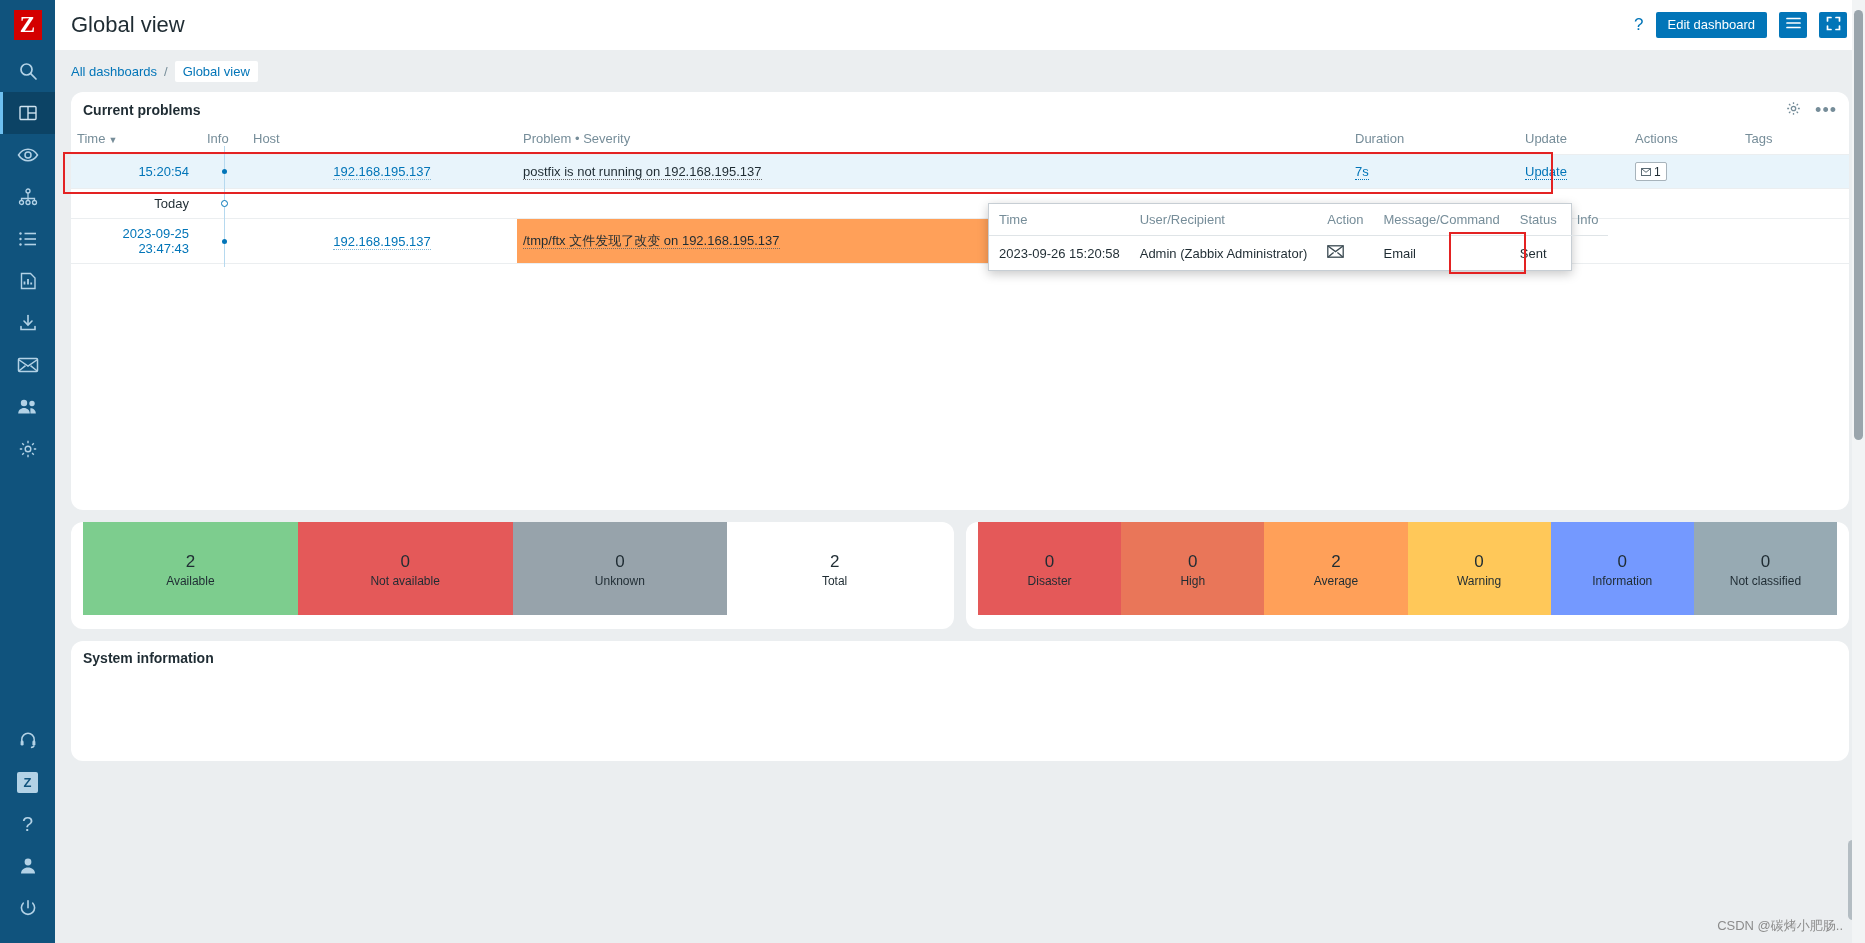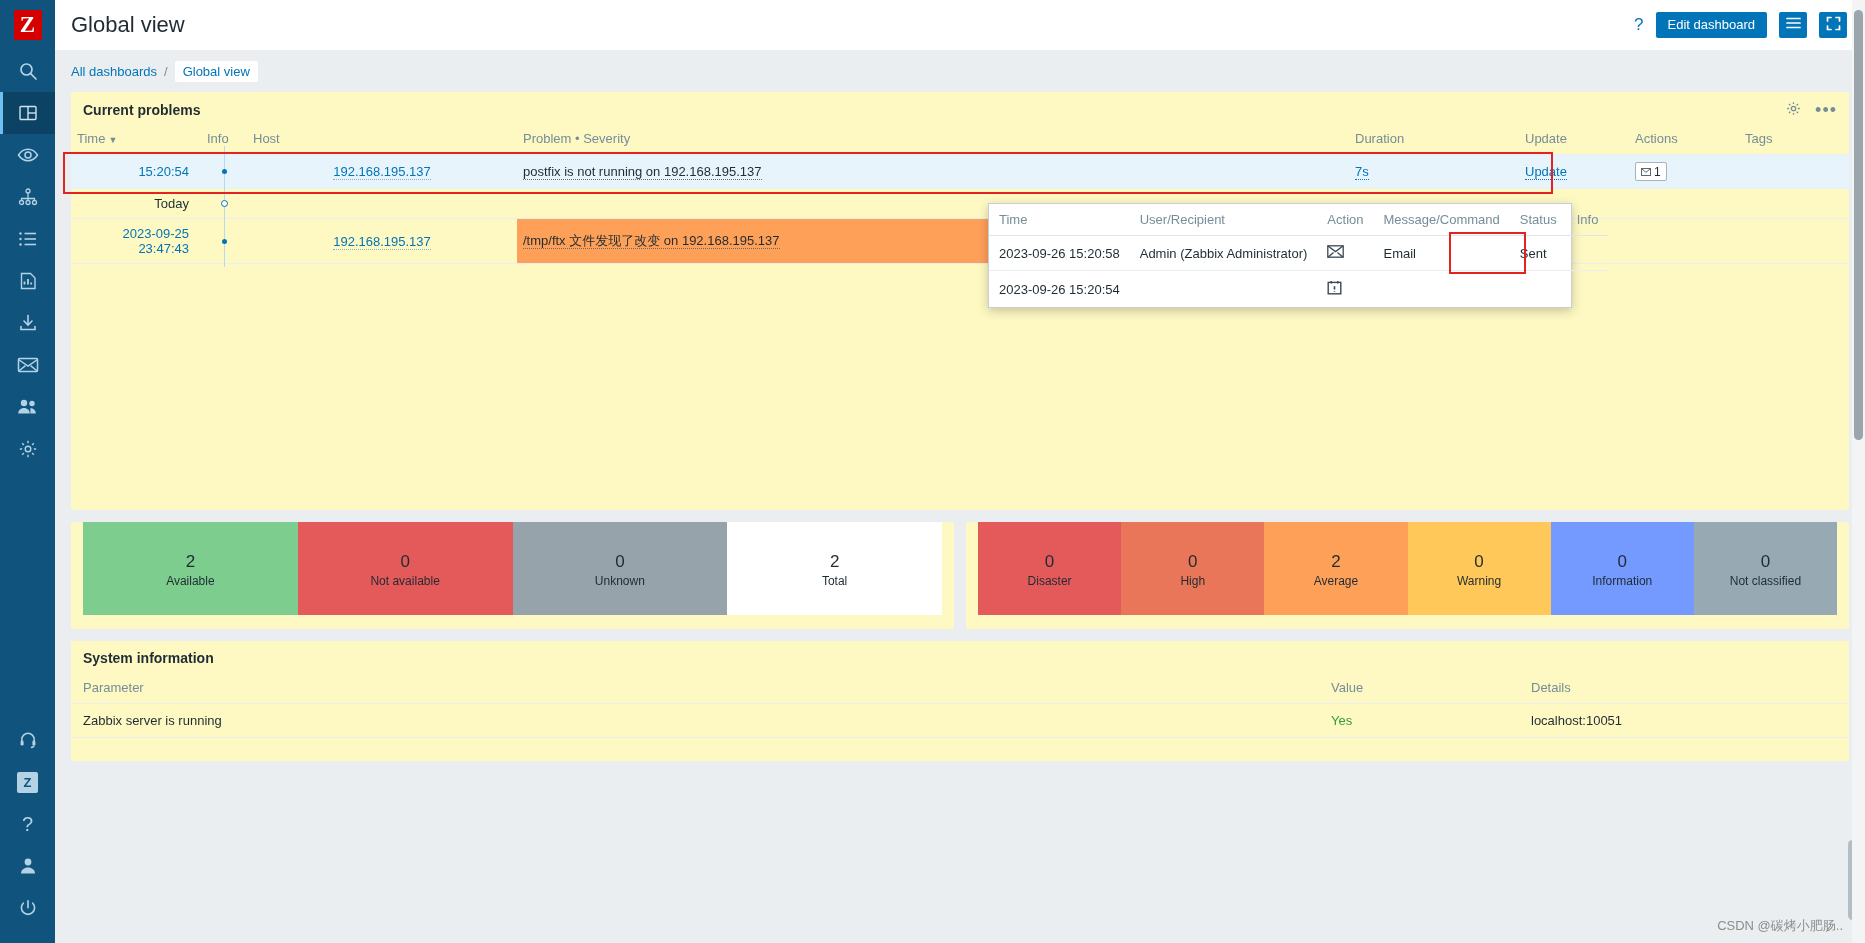--- a/index.html
+++ b/index.html
@@ -67,21 +67,21 @@
   .bc-link { color:#0275b8; font-size:13px; text-decoration:none; cursor:pointer; }
   .bc-sep { color:#768d99; margin:0 3px; }
   .bc-current {
     background:#ffffff; color:#0275b8; padding:3px 8px; border-radius:2px;
     font-size:13px; cursor:pointer;
   }
 
   .content { flex:1 1 auto; padding:0 16px 0 16px; overflow:hidden; position:relative; }
 
   
-  .widget { background:#fef9c3; border-radius:2px; position:relative; }
+  .widget { background:#ffffff; border-radius:12px; position:relative; }
   .widget-head {
     display:flex; align-items:center; padding:9px 12px 6px 12px;
   }
   .widget-title { font-size:14px; font-weight:700; color:#1f2c33; }
   .widget-tools { margin-left:auto; display:flex; align-items:center; gap:14px; color:#768d99; }
   .gear, .dots { cursor:pointer; }
   .dots { font-size:18px; letter-spacing:1px; line-height:10px; }
 
   
   .problems-widget { height:418px; }
@@ -502,38 +502,20 @@
                       <rect x="0.8" y="0.8" width="15.4" height="11.4"></rect>
                         <path d="M1 1L8.5 6.6 16 1"></path>
                         <path d="M1.2 11.9l5.4-4.3M15.8 11.9l-5.4-4.3"></path>
                     </svg>
                   </span>
                 </td>
                 <td>Email</td>
                 <td class="status-sent">Sent</td>
                 <td></td>
               </tr>
-              <tr>
-                <td>2023-09-26 15:20:54</td>
-                <td></td>
-                <td>
-                  <span>
-                    <svg width="15" height="15" viewBox="0 0 15 15" fill="none" stroke="#3b4a52" stroke-width="1.4">
-                      <rect x="1.2" y="2.4" width="12.6" height="11.4"></rect>
-                      <line x1="4.2" y1="1" x2="4.2" y2="3.6"></line>
-                        <line x1="10.8" y1="1" x2="10.8" y2="3.6"></line>
-                      <line x1="7.5" y1="6.2" x2="7.5" y2="9.6" stroke-width="1.6"></line>
-                        <line x1="7.5" y1="11.1" x2="7.5" y2="11.8" stroke-width="1.6"></line>
-                    </svg>
-                  </span>
-                </td>
-                <td></td>
-                <td></td>
-                <td></td>
-              </tr>
             </tbody>
           </table>
 
           <div class="redbox" style="left:460px; top:28px; width:77px; height:42px;"></div>
         </div>
       </div>
 
       <div class="bottom-row">
 
         <div class="widget w-half">
@@ -584,36 +566,20 @@
               <div class="lbl">Not classified</div>
             </div>
           </div>
         </div>
       </div>
 
       <div class="widget sysinfo">
         <div class="widget-head">
           <div class="widget-title">System information</div>
         </div>
-        <table class="systable">
-          <thead>
-            <tr>
-              <th class="sys-col-param">Parameter</th>
-              <th class="sys-col-value">Value</th>
-              <th class="sys-col-details">Details</th>
-            </tr>
-          </thead>
-          <tbody>
-            <tr>
-              <td>Zabbix server is running</td>
-              <td class="val-yes">Yes</td>
-              <td>localhost:10051</td>
-            </tr>
-          </tbody>
-        </table>
       </div>
 
     </div>
   </div>
 
   <div class="vscroll-outer">
     <div class="vscroll-thumb" style="top:10px; height:430px;"></div>
   </div>
   <div class="hscroll-inner" style="top:840px; height:80px;"></div>
 

